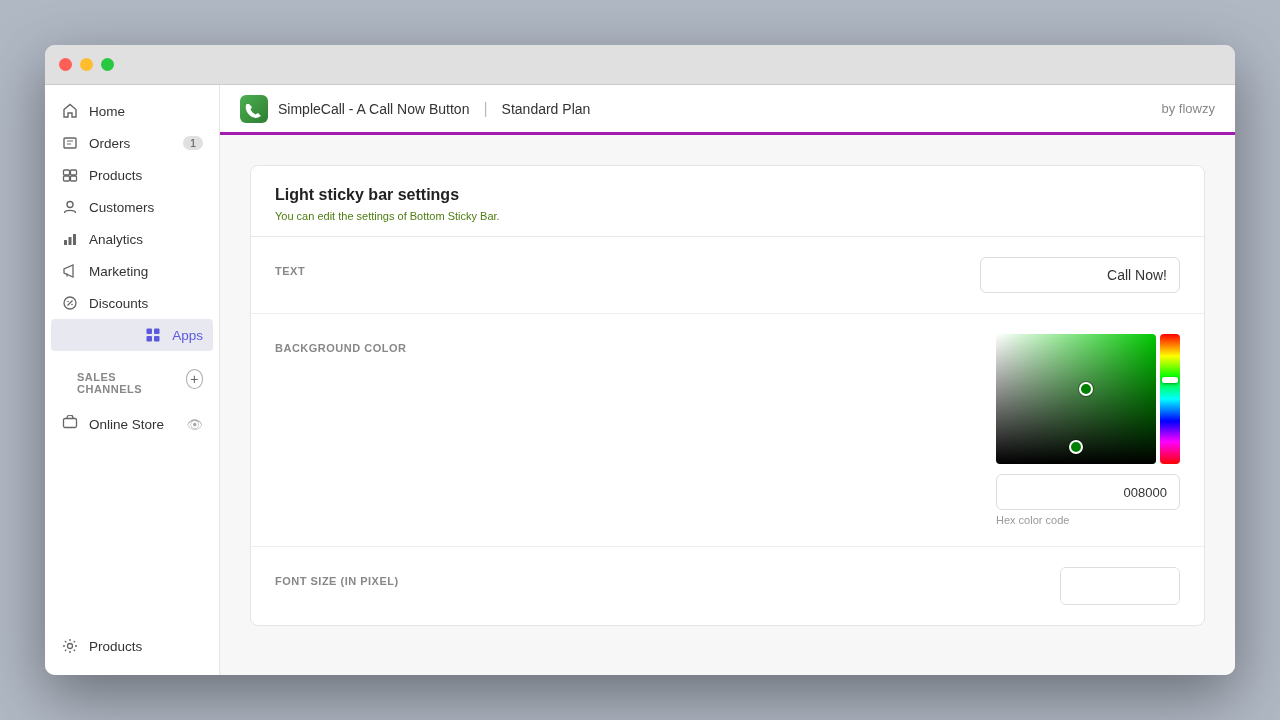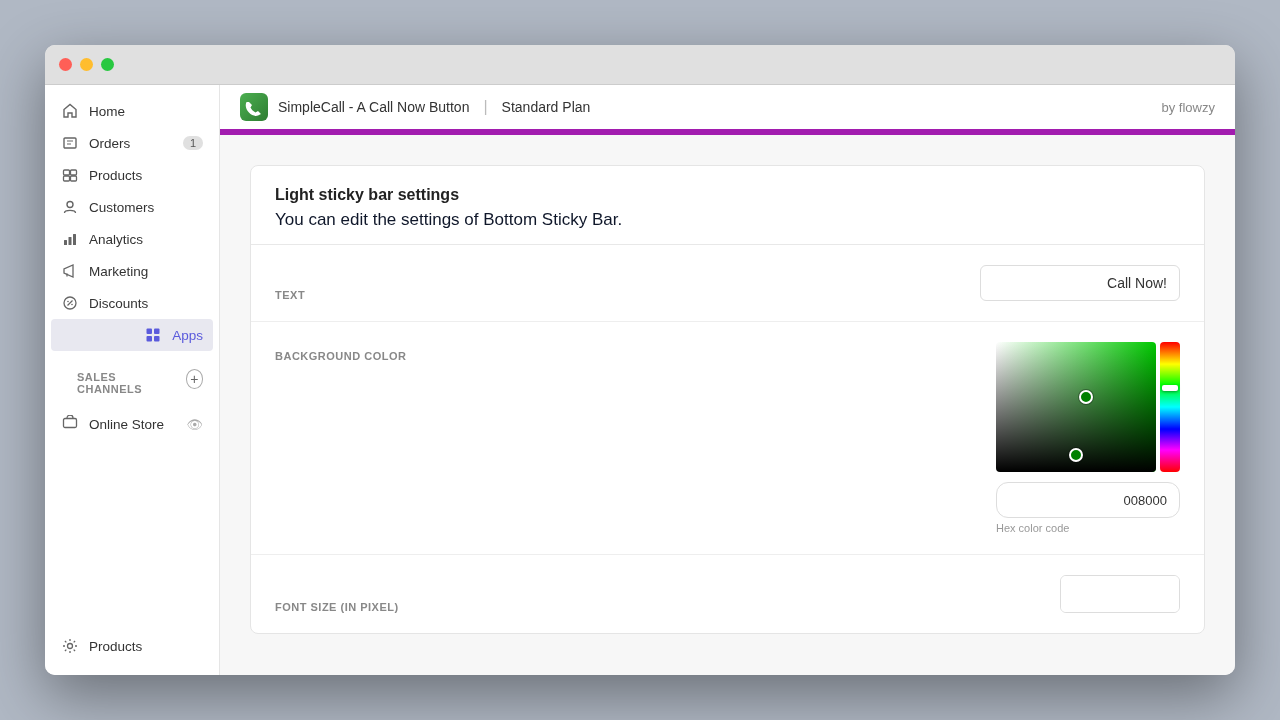--- a/index.html
+++ b/index.html
@@ -160,21 +160,21 @@
     .main-content {
       flex: 1;
       display: flex;
       flex-direction: column;
       overflow: hidden;
       background: #f7f7f7;
     }
 
     .topbar {
       background: #fff;
-      border-bottom: 6px solid #a21caf;
+      border-bottom: 3px solid #a21caf;
       height: 50px;
       display: flex;
       align-items: center;
       padding: 0 20px;
       flex-shrink: 0;
     }
 
     .topbar-left {
       display: flex;
       align-items: center;
@@ -232,28 +232,28 @@
     }
 
     .card-title {
       font-size: 16px;
       font-weight: 600;
       color: #222;
       margin-bottom: 6px;
     }
 
     .card-subtitle {
-      font-size: 17px;
-      color: #0f172a;
+      font-size: 11px;
+      color: #4d7c0f;
     }
 
     
     .settings-row {
       display: flex;
-      align-items: flex-end;
+      align-items: flex-start;
       padding: 20px 24px;
       border-bottom: 1px solid #eee;
     }
 
     .settings-row:last-child {
       border-bottom: none;
     }
 
     .row-label {
       font-size: 11px;
@@ -370,21 +370,21 @@
       display: flex;
       flex-direction: column;
       align-items: flex-end;
       width: 184px;
     }
 
     .hex-input {
       width: 184px;
       height: 36px;
       border: 1px solid #ddd;
-      border-radius: 12px;
+      border-radius: 6px;
       padding: 0 12px;
       font-size: 13px;
       color: #333;
       text-align: right;
       outline: none;
     }
 
     .hex-hint {
       font-size: 11px;
       color: #999;

